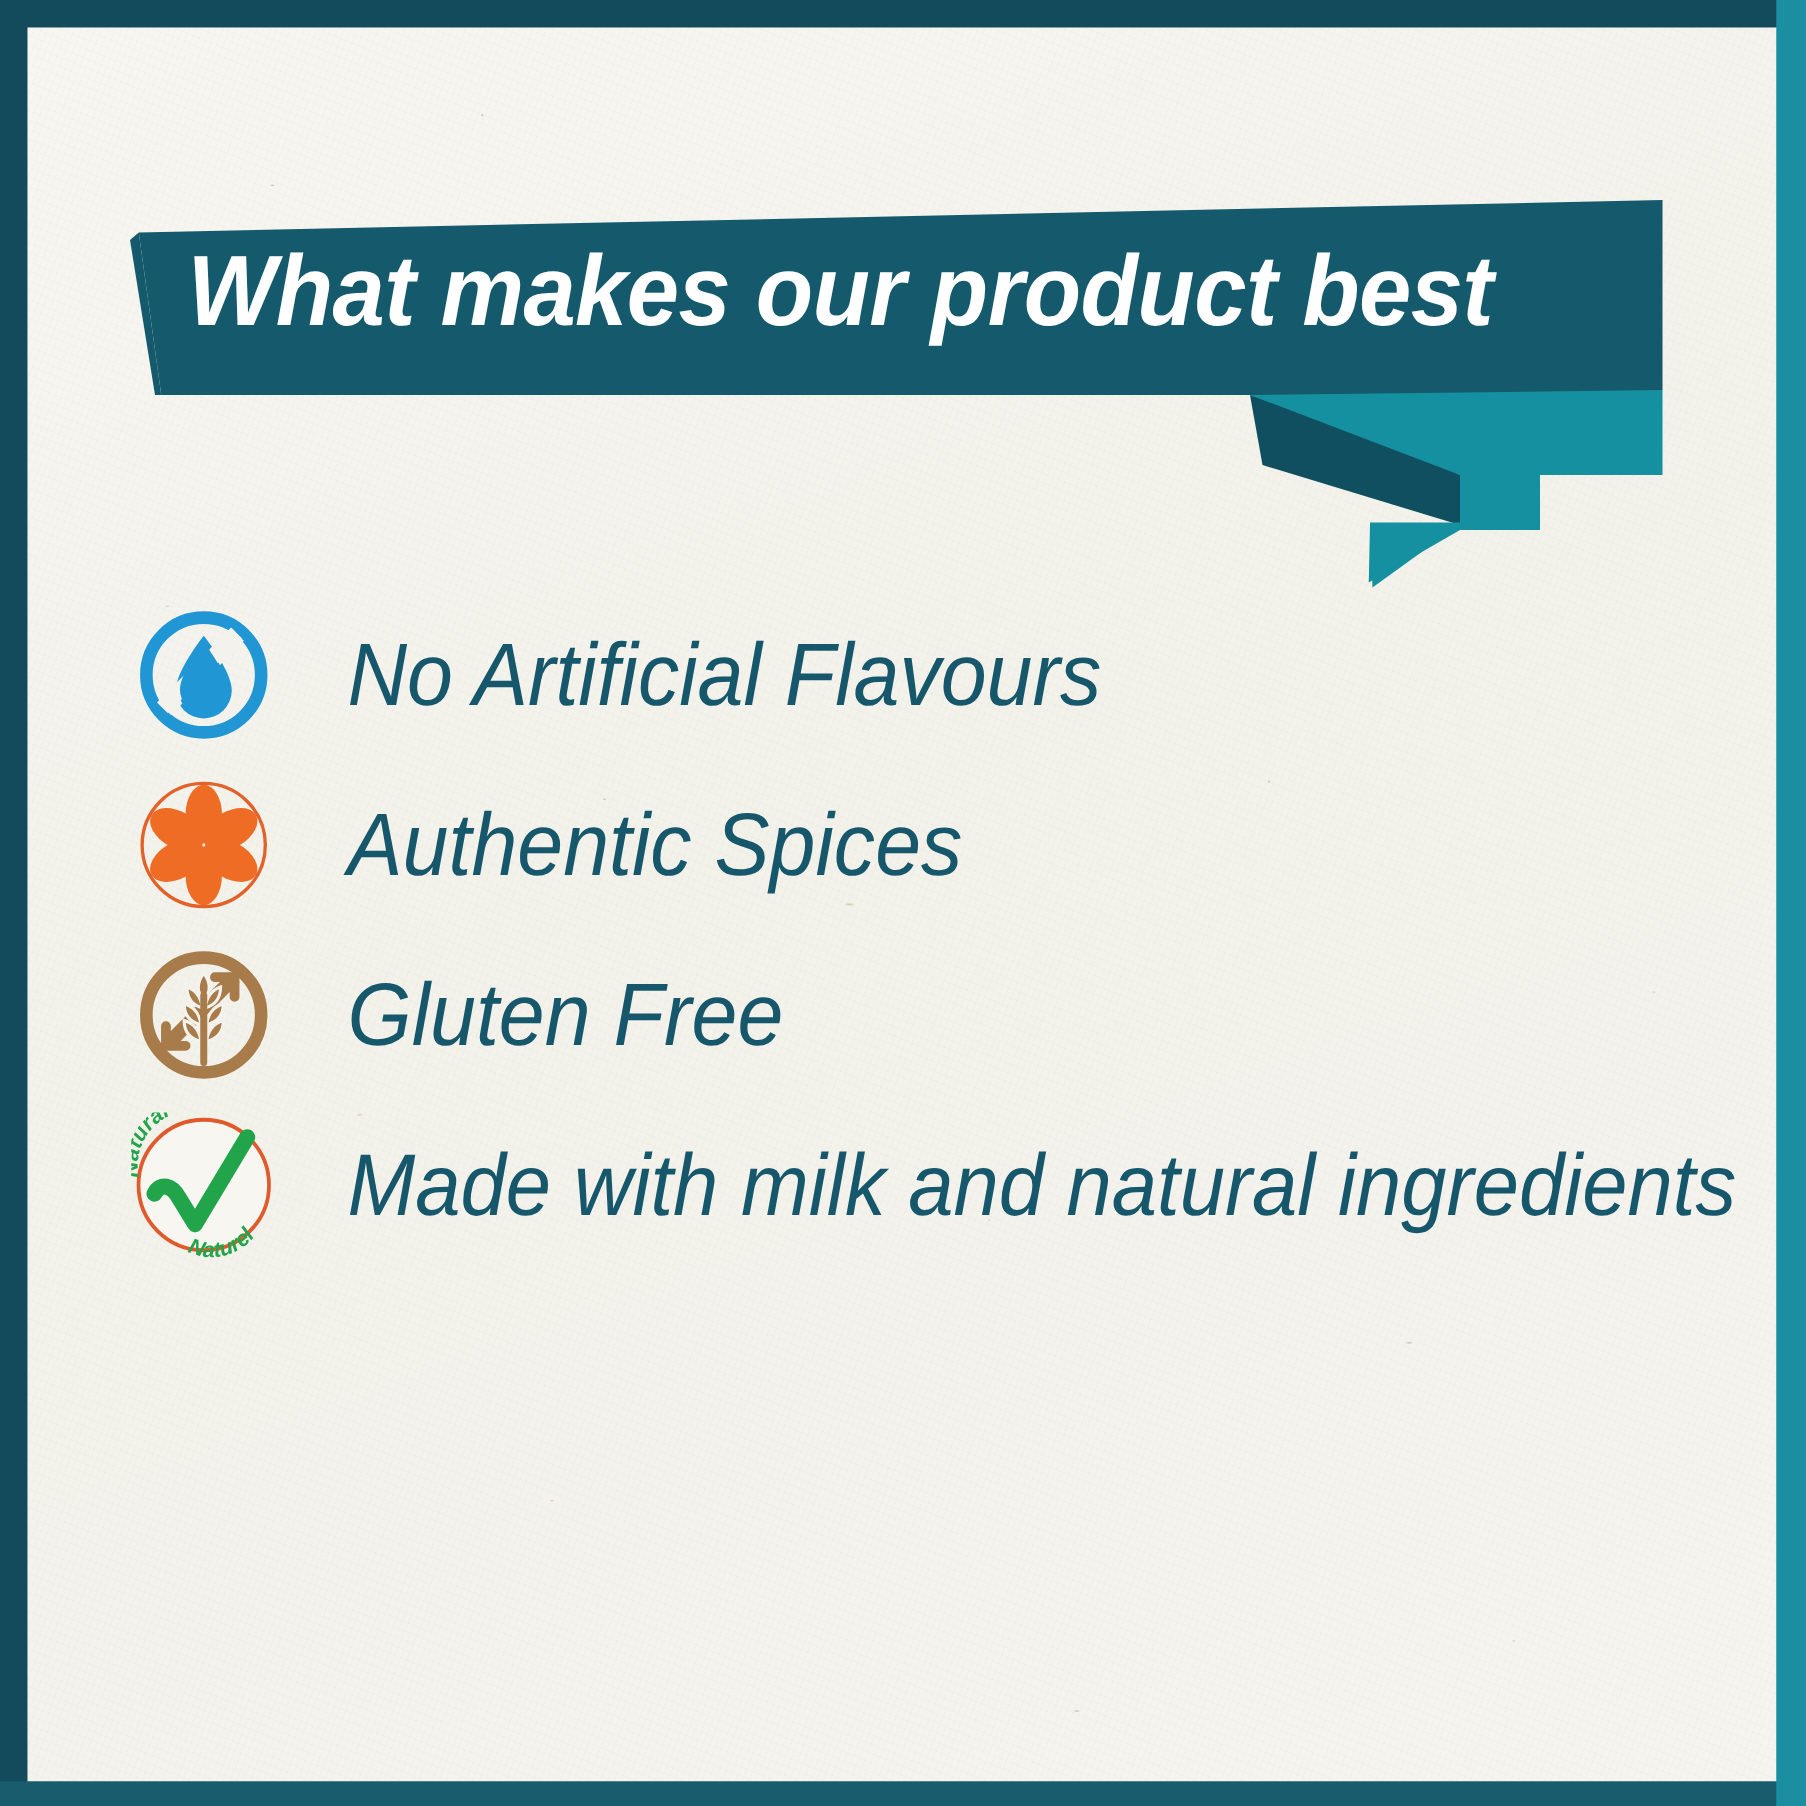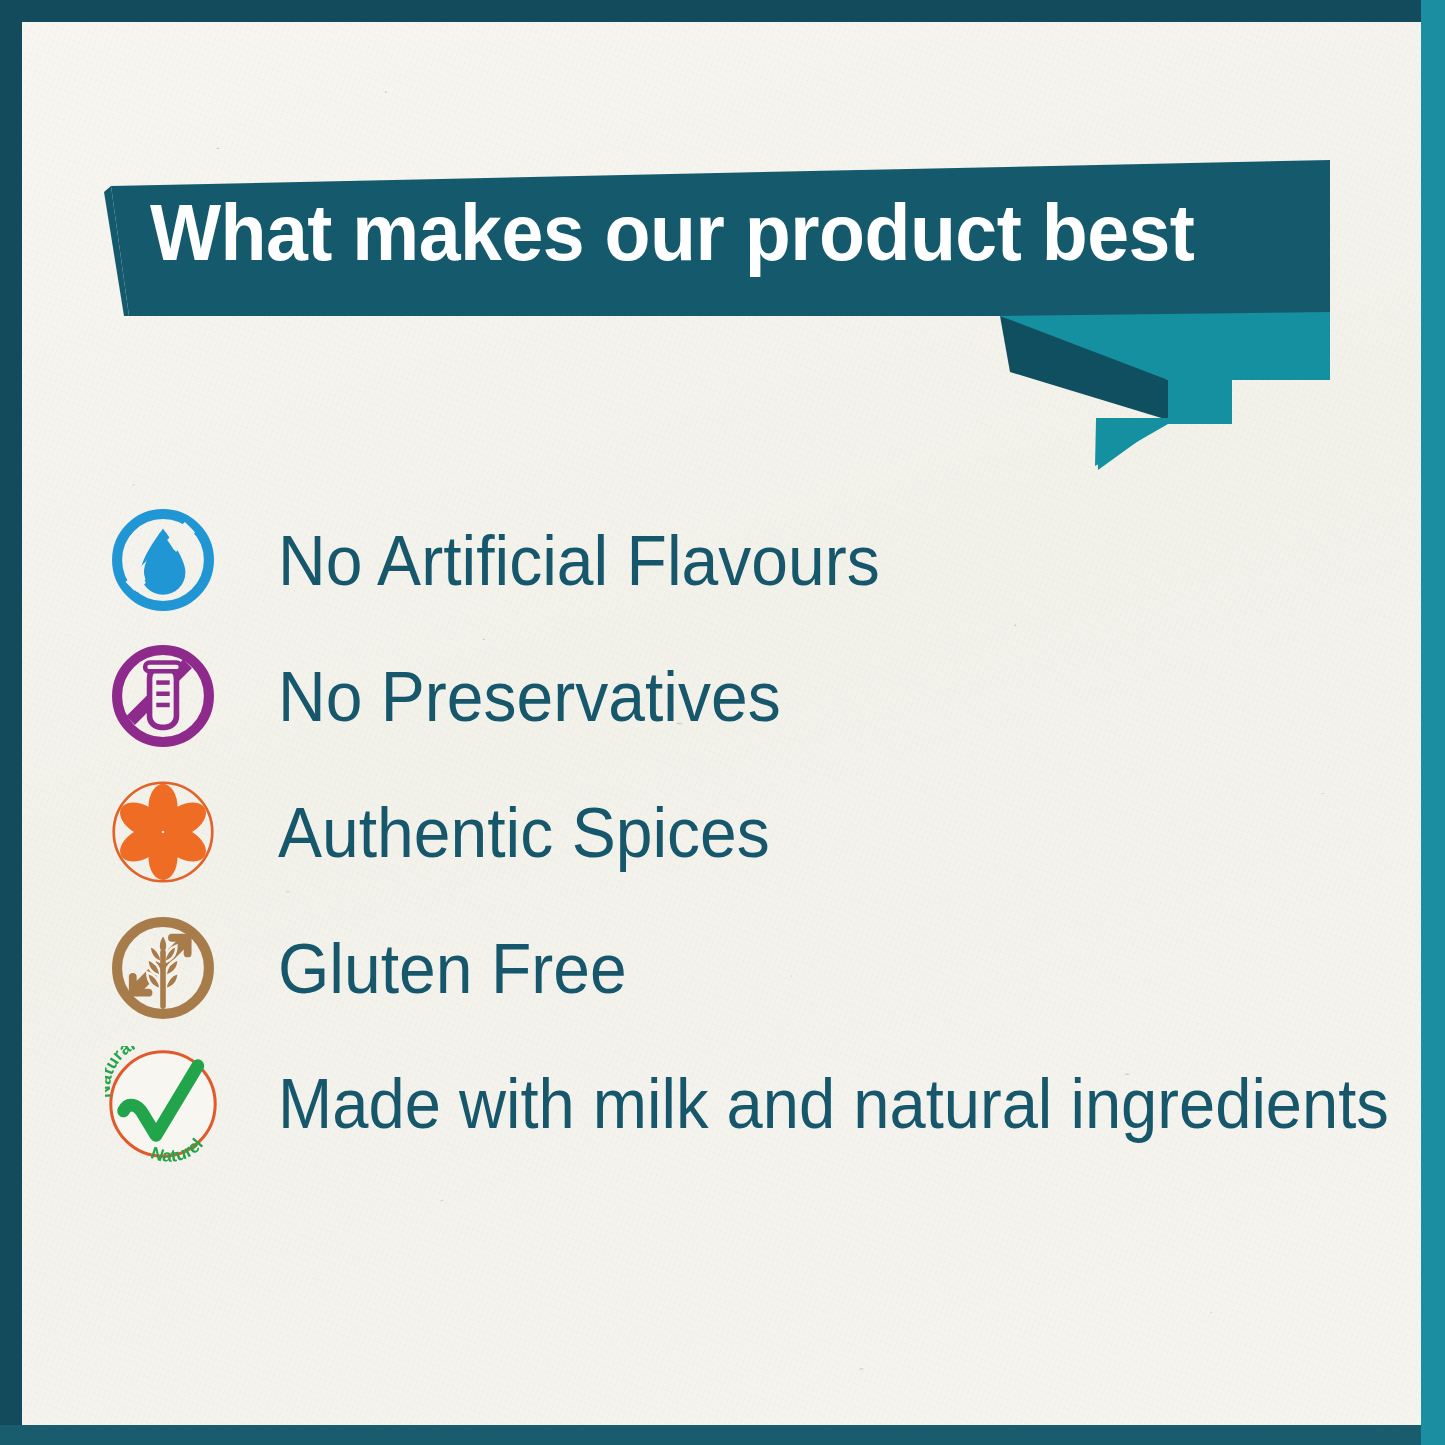--- a/index.html
+++ b/index.html
@@ -7,20 +7,21 @@
     padding: 0;
     background: #ffffff;
   }
   #poster {
     position: relative;
     width: 1445px;
     height: 1445px;
     box-sizing: border-box;
     overflow: hidden;
     font-family: "Liberation Sans", "DejaVu Sans", sans-serif;
+    font-style: italic;
   }
 
   
   .border-top, .border-left, .border-bottom, .border-right {
     position: absolute;
     z-index: 40;
   }
   .border-top    { top: 0; left: 0; width: 1445px; height: 22px; background: #134b5c; }
   .border-left   { top: 0; left: 0; width: 22px; height: 1445px; background: #134b5c; }
   .border-bottom { bottom: 0; left: 0; width: 1445px; height: 20px; background: #185c6e; }
@@ -71,21 +72,21 @@
     letter-spacing: -0.5px;
     transform: scaleX(0.94);
     transform-origin: left center;
     white-space: nowrap;
   }
 
   
   .features {
     position: absolute;
     left: 104px;
-    top: 492px;
+    top: 472px;
     width: 1290px;
     z-index: 15;
   }
   .feature-row {
     display: flex;
     align-items: center;
     height: 136px;
   }
   .feature-icon {
     width: 118px;
@@ -153,37 +154,20 @@
           <g>
             <path d="M50 26 C50 26 68 48 68 61 A18 18 0 0 1 32 61 C32 48 50 26 50 26 Z" fill="#2196d4"></path>
           </g>
           <path d="M20.5 73.5 L73.5 20" stroke="#f4f2ec" stroke-width="11" fill="none" opacity="1"></path>
           <path d="M50 27 C50 27 67 48 67 60.5 A17 17 0 0 1 33 60.5 C33 48 50 27 50 27 Z" fill="#2196d4"></path>
         </svg>
       </div>
       <div class="feature-label">No Artificial Flavours</div>
     </div>
 
-    <div class="feature-row">
-      <div class="feature-icon">
-        <svg width="112" height="112" viewBox="0 0 100 100" xmlns="http://www.w3.org/2000/svg">
-          <circle cx="50" cy="50" r="41" fill="none" stroke="#8e2a8b" stroke-width="9"></circle>
-          <path d="M21 72 L72 21" stroke="#8e2a8b" stroke-width="11" fill="none"></path>
-
-          <g>
-            <rect x="38" y="24" width="24" height="54" rx="10" fill="#f4f2ec" stroke="#8e2a8b" stroke-width="5"></rect>
-            <rect x="34" y="20" width="32" height="8" rx="4" fill="#f4f2ec" stroke="#8e2a8b" stroke-width="4"></rect>
-            <line x1="44" y1="38" x2="56" y2="38" stroke="#8e2a8b" stroke-width="4"></line>
-            <line x1="44" y1="48" x2="56" y2="48" stroke="#8e2a8b" stroke-width="4"></line>
-            <line x1="44" y1="58" x2="56" y2="58" stroke="#8e2a8b" stroke-width="4"></line>
-          </g>
-        </svg>
-      </div>
-      <div class="feature-label">No Preservatives</div>
-    </div>
 
 
     <div class="feature-row">
       <div class="feature-icon">
         <svg width="112" height="112" viewBox="0 0 100 100" xmlns="http://www.w3.org/2000/svg">
           <circle cx="50" cy="50" r="44" fill="none" stroke="#e2622a" stroke-width="2.4"></circle>
           <g fill="#ef6c24">
             <g transform="translate(50,50)">
               <g transform="rotate(0)">  
                   <ellipse cx="0" cy="-22" rx="13" ry="21"></ellipse>

